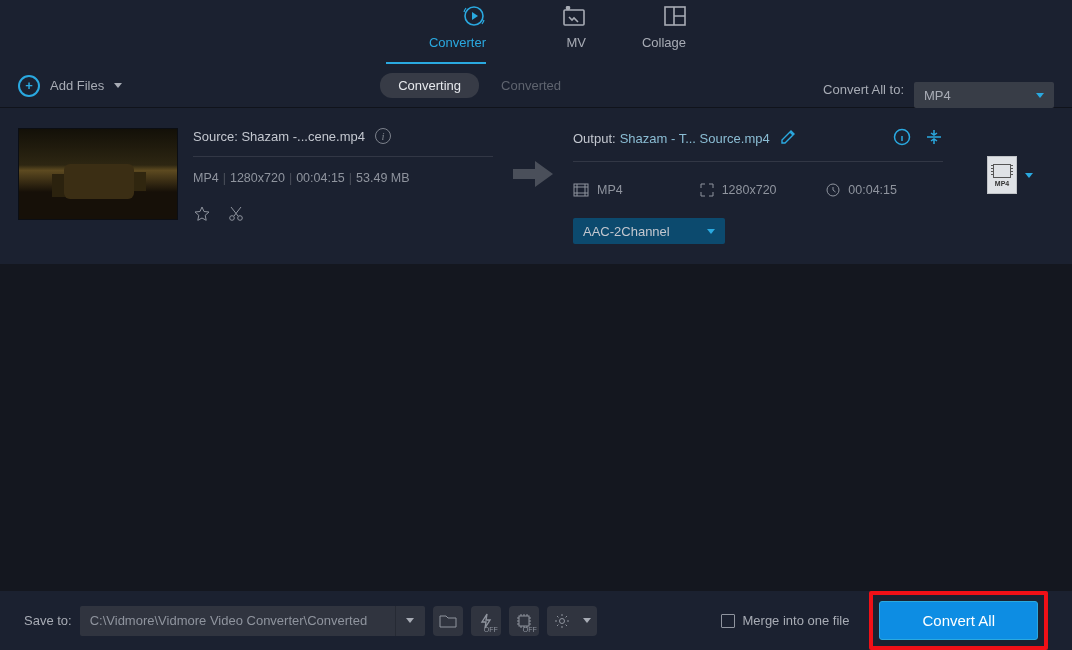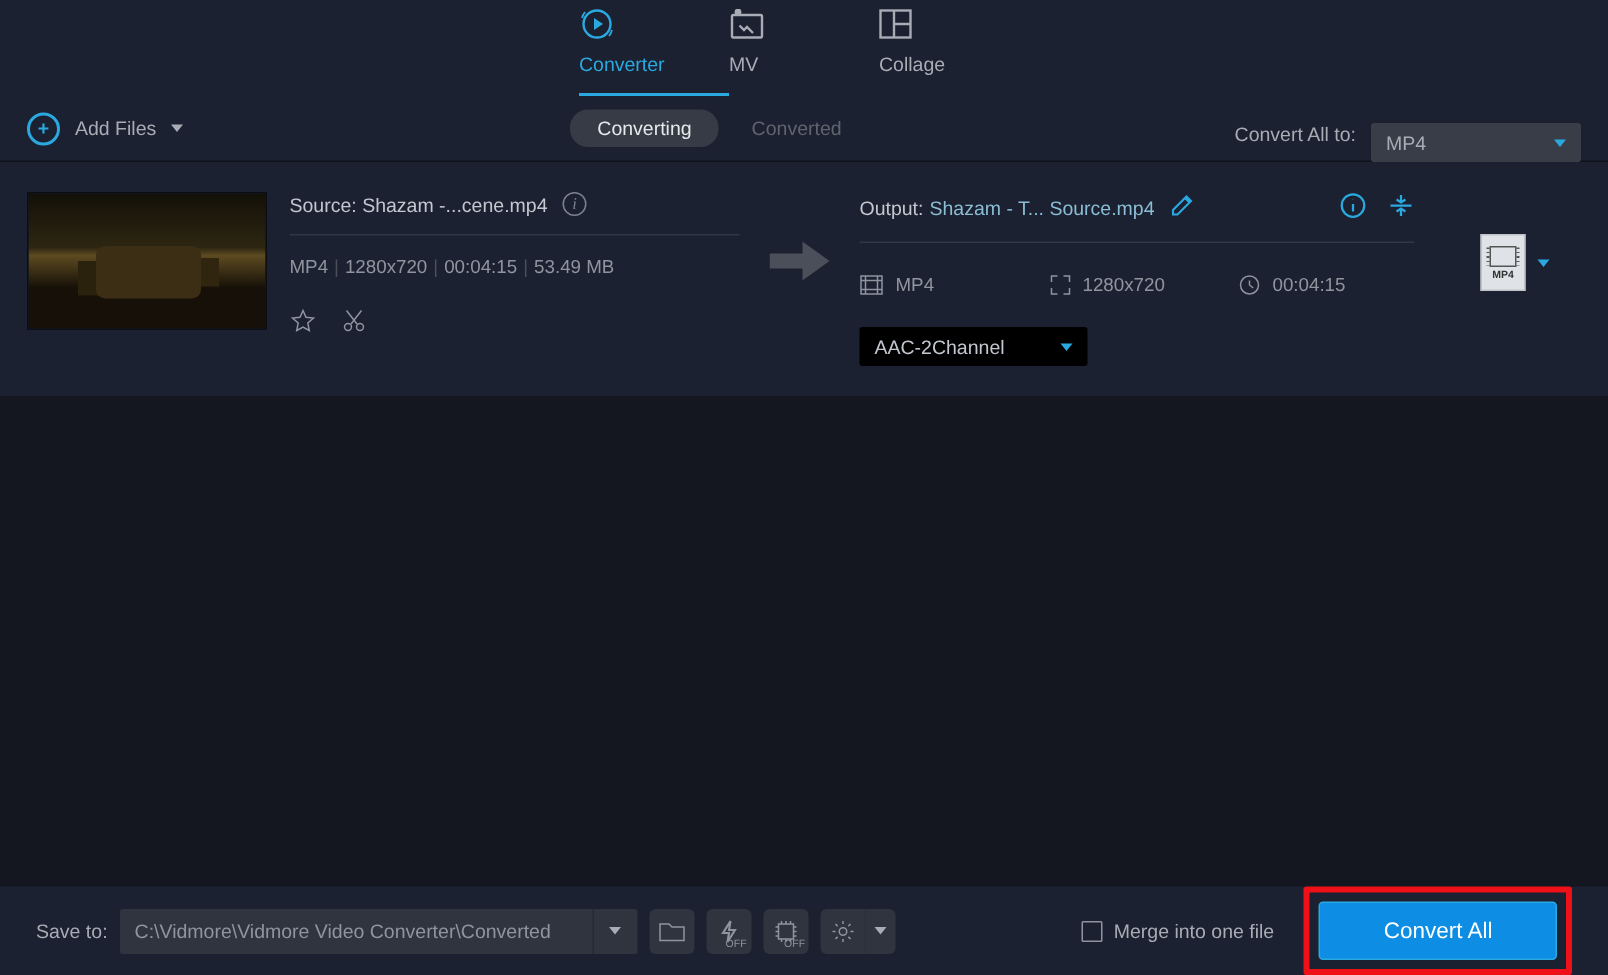--- a/index.html
+++ b/index.html
@@ -9,21 +9,21 @@
   background: #14171f;
   font-family: -apple-system, "Segoe UI", Arial, sans-serif;
   font-size: 13px;
   color: #a8acb5;
   overflow: hidden;
 }
 
 
 .top-tabs { height: 64px; display: flex; justify-content: center; align-items: flex-end; background: #1b2130; }
 .tab {
-  width: 100px; display: flex; flex-direction: column; align-items: flex-start;
+  width: 100px; display: flex; flex-direction: column; align-items: flex-end;
   padding-bottom: 12px; cursor: pointer; color: #a8acb5; border-bottom: 2px solid transparent;
 }
 .tab.active { color: #2aa9e0; border-bottom-color: #2aa9e0; }
 .tab .ticon { height: 22px; display: flex; align-items: center; justify-content: center; margin-bottom: 8px; }
 .tab svg { stroke: currentColor; fill: none; stroke-width: 1.6; }
 
 
 .toolbar {
   height: 44px; display: flex; align-items: center; padding: 0 18px;
   background: #1b2130; border-bottom: 1px solid #10131b;
@@ -72,21 +72,21 @@
 .out-head { display: flex; align-items: center; border-bottom: 1px solid #323745; padding-bottom: 12px; }
 .out-head .txt { color: #c3c7cf; }
 .out-head .val { color: #8bbdd4; margin-left: 4px; }
 .out-head .edit-ico { margin-left: 10px; cursor: pointer; }
 .out-head-right { margin-left: auto; display: flex; gap: 14px; align-items: center; }
 .out-head-right svg { stroke: #2aa9e0; fill: none; }
 .out-meta { display: grid; grid-template-columns: 1fr 1fr 1fr; gap: 10px; font-size: 12.5px; color: #8f949e; }
 .out-meta .cell { display: flex; align-items: center; gap: 8px; }
 .out-meta svg { stroke: #8f949e; fill: none; flex-shrink: 0; }
 .out-selects { display: flex; gap: 14px; }
-.out-selects .select { min-width: 152px; background: #000000; color: #c3c7cf; }
+.out-selects .select { min-width: 152px; background: #0c4a6e; color: #c3c7cf; }
 
 .format-btn { display: flex; align-items: center; gap: 8px; justify-content: flex-end; padding-top: 28px; }
 .format-box {
   width: 30px; height: 38px; background: #dfe2e6; display: flex; flex-direction: column;
   align-items: center; justify-content: center; border: 1px solid #c0c3c7; cursor: pointer;
 }
 .format-box .film { width: 18px; height: 14px; border: 1px solid #555; position: relative; margin-bottom: 2px; }
 .format-box .film::before, .format-box .film::after { content: ""; position: absolute; top: 0; bottom: 0; width: 2px; background: repeating-linear-gradient(#555 0 1px, transparent 1px 3px); }
 .format-box .film::before { left: -3px; }
 .format-box .film::after { right: -3px; }

